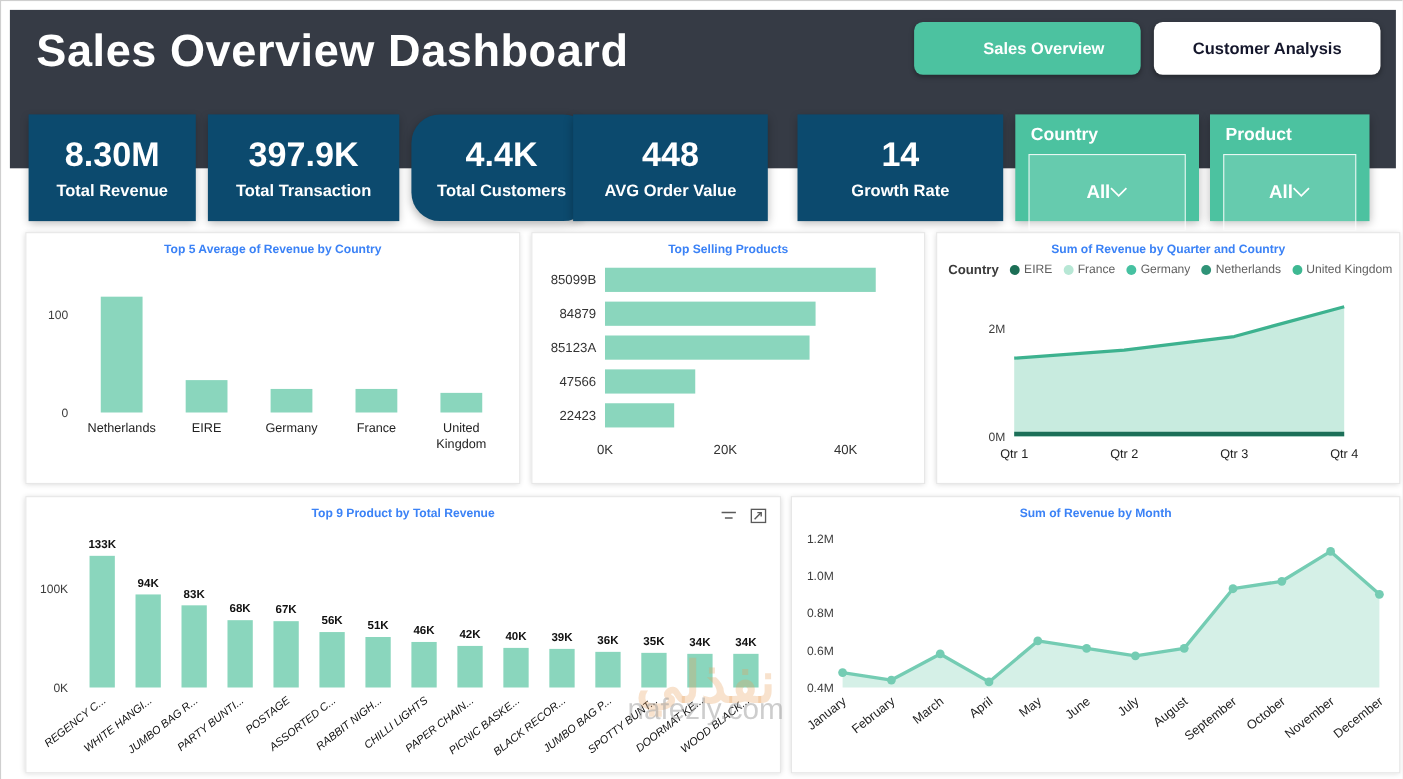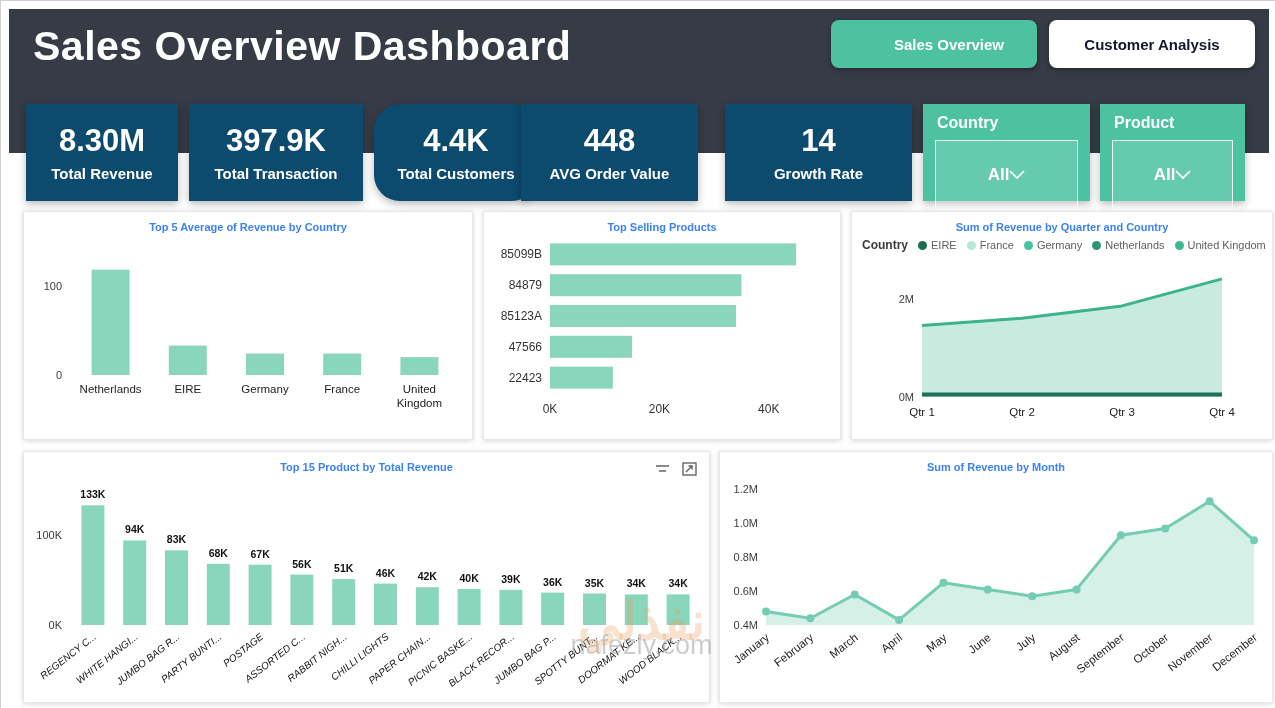--- a/index.html
+++ b/index.html
@@ -172,21 +172,21 @@
         <polyline points="70,70.61538461538463 170,63.230769230769226 270,50.92307692307692 370,23.846153846153868" fill="none" stroke="#3db28f" stroke-width="3" stroke-linejoin="round"></polyline>
         <polyline points="70,139.53846153846155 170,139.53846153846155 270,139.53846153846155 370,139.53846153846155" fill="none" stroke="#1c6f58" stroke-width="4" stroke-linejoin="round"></polyline>
         <text x="70" y="161" text-anchor="middle" class="cat">Qtr 1</text>
         <text x="170" y="161" text-anchor="middle" class="cat">Qtr 2</text>
         <text x="270" y="161" text-anchor="middle" class="cat">Qtr 3</text>
         <text x="370" y="161" text-anchor="middle" class="cat">Qtr 4</text>
       </svg>
   </div>
 
   <div class="panel" style="left:22px;top:450px;width:685px;height:250px;">
-    <div class="ptitle">Top 15 Product by Total Revenue</div>
+    <div class="ptitle">Top 9 Product by Total Revenue</div>
     <div class="picons">
       <svg width="15" height="14" viewBox="0 0 15 14">
         <line x1="1" y1="4" x2="14" y2="4" stroke="#5a5a5a" stroke-width="1.4"></line>
         <line x1="4" y1="9" x2="11" y2="9" stroke="#5a5a5a" stroke-width="1.4"></line>
       </svg>
       <svg width="15" height="14" viewBox="0 0 15 14">
         <rect x="1" y="1" width="13" height="12" fill="none" stroke="#5a5a5a" stroke-width="1.3"></rect>
         <line x1="4" y1="10" x2="10" y2="4" stroke="#5a5a5a" stroke-width="1.3"></line>
         <polyline points="6.5,4 10,4 10,7.5" fill="none" stroke="#5a5a5a" stroke-width="1.3"></polyline>
       </svg>

